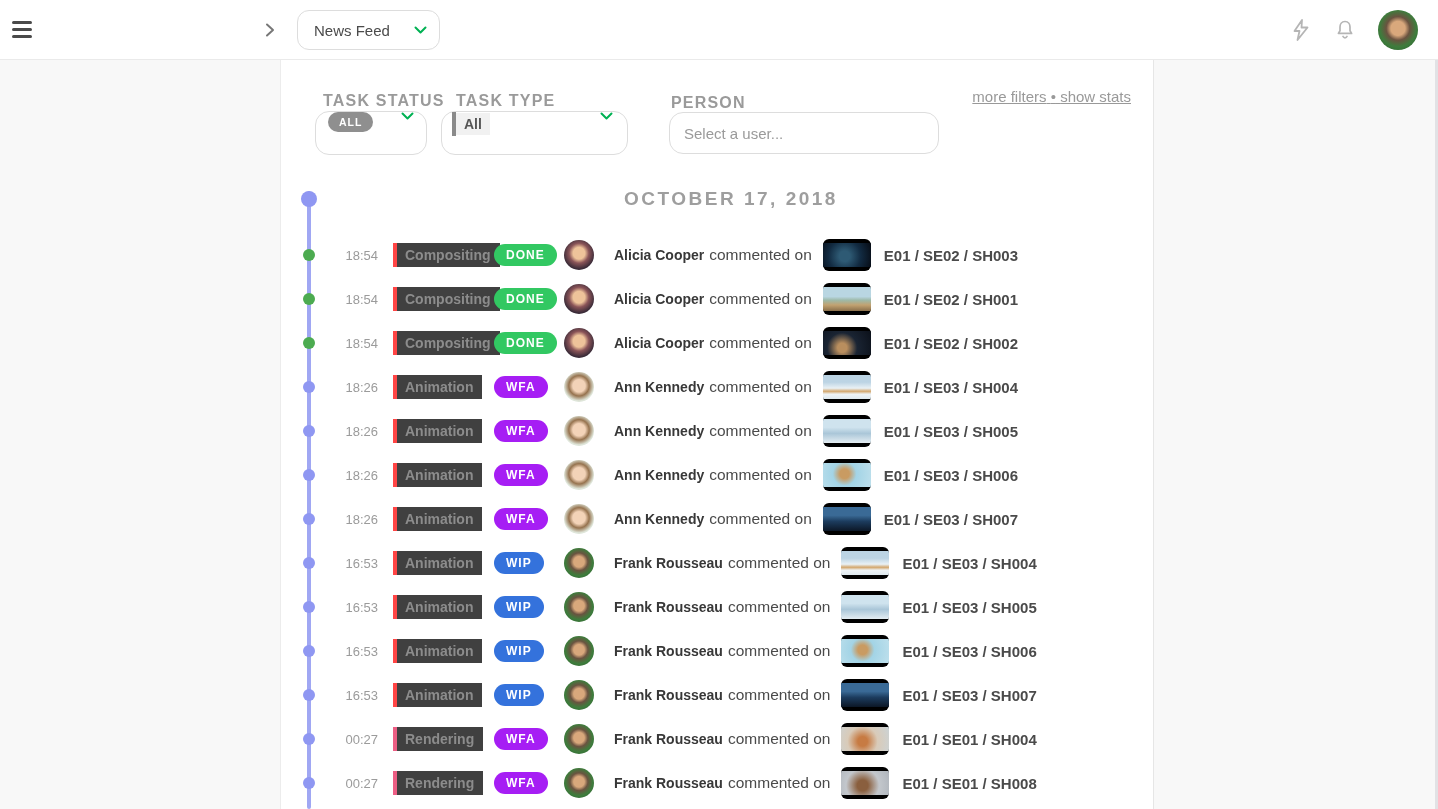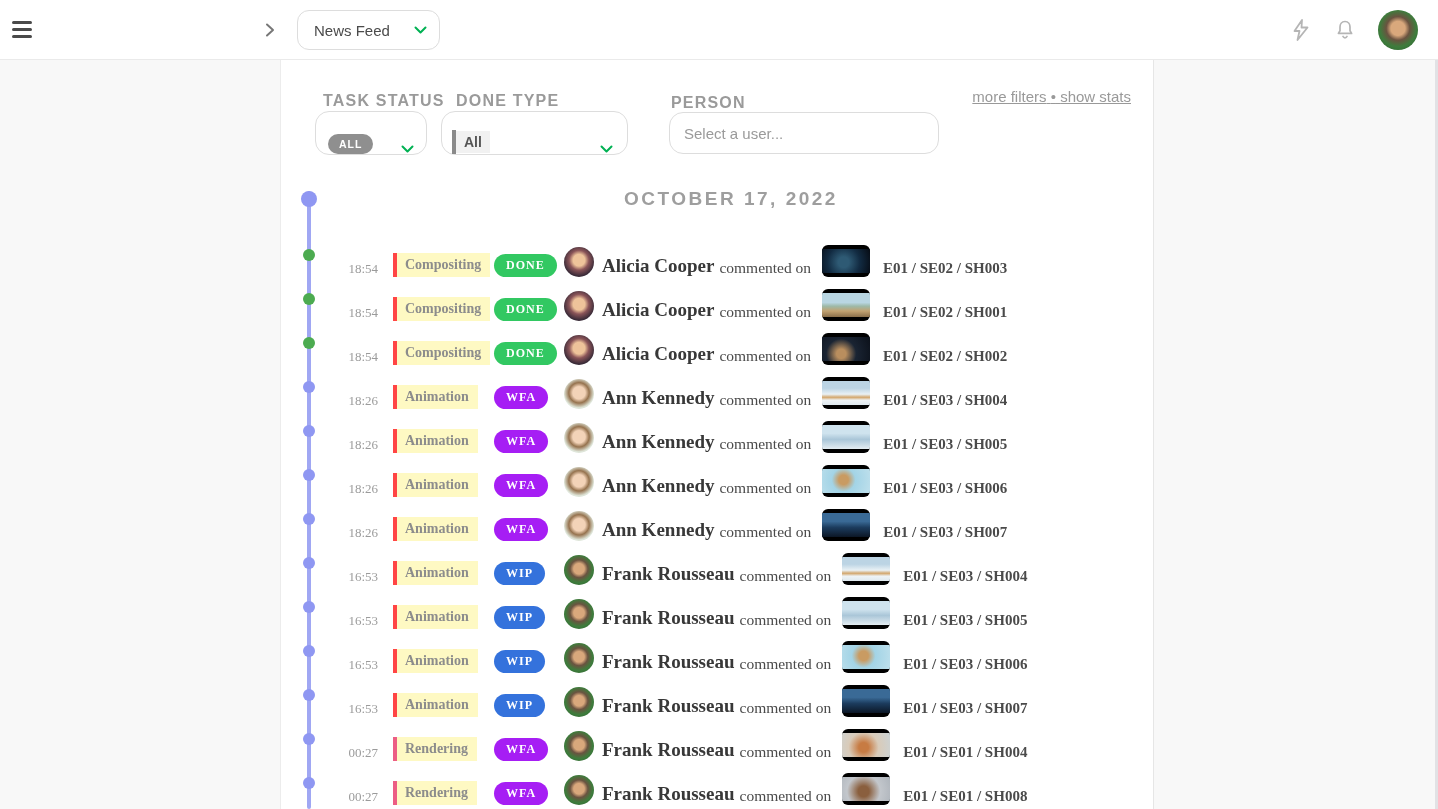--- a/index.html
+++ b/index.html
@@ -36,21 +36,21 @@
 
   
   .panel { position:absolute; left:280px; top:60px; width:874px; bottom:0; background:#fff;
            border-left:1px solid #ececec; border-right:1px solid #e6e6e6; }
   .scroll-strip { position:absolute; right:0; top:60px; bottom:0; width:3px; background:#e2e2e5; }
 
   
   .filter-label { position:absolute; font-size:16px; font-weight:bold; letter-spacing:1.2px; color:#9a9a9a; top:32px; }
   .lbl-status { left:42px; } .lbl-type { left:175px; } .lbl-person { left:390px; top:34px; }
   .dropdown { position:absolute; top:51px; height:44px; border:1px solid #ddd; border-radius:14px;
-              background:#fff; display:flex; align-items:flex-end; cursor:pointer; }
+              background:#fff; display:flex; align-items:flex-start; cursor:pointer; }
   .dd-status { left:34px; width:112px; padding:0 12px; }
   .dd-type { left:160px; width:187px; padding:0 14px 0 10px; }
   .dd-spacer { flex:1; }
   .all-pill { background:#8f8f8f; color:#fff; font-size:10.5px; font-weight:bold; letter-spacing:1px;
               border-radius:10px; padding:4px 11px; }
   .type-all { display:flex; align-items:center; }
   .type-all-bar { width:4px; height:24px; background:#8a8a8a; }
   .type-all-txt { background:#f1f1f1; color:#555; font-weight:bold; font-size:14px; padding:3px 8px; }
   .person-input { position:absolute; left:388px; top:52px; width:270px; height:42px;
                   border:1px solid #ddd; border-radius:14px; padding:0 14px; font-size:15px;
@@ -60,31 +60,31 @@
   .filter-links a { color:#999; text-decoration:none; cursor:pointer; }
 
   
   .timeline-line { position:absolute; left:26px; top:131px; bottom:0; width:4px;
                    border-radius:2px; }
   .big-dot { position:absolute; left:20px; top:131px; width:16px; height:16px; border-radius:50%; }
   .date-header { position:absolute; left:40px; right:12px; top:128px; text-align:center;
                  font-size:19px; font-weight:bold; letter-spacing:2.5px; color:#9e9e9e; }
 
   .rows { position:absolute; left:0; right:0; top:173px; }
-  .row { display:flex; align-items:flex-end; height:44px; position:relative; padding-left:37px;font-family:Liberation Serif, serif; }
+  .row { display:flex; align-items:center; height:44px; position:relative; padding-left:37px; }
   .row .dot { position:absolute; left:22px; top:16px; width:12px; height:12px; border-radius:50%; }
   .t-time { width:60px; text-align:right; font-size:13px; color:#9b9b9b; }
   .chip-col { width:101px; margin-left:15px; }
-  .type-chip { display:inline-block; background:#fef9c3; color:#8c8c8c; font-weight:bold; font-size:14px;
+  .type-chip { display:inline-block; background:#404040; color:#8c8c8c; font-weight:bold; font-size:14px;
                padding:4px 9px 4px 8px; border-left:4px solid #ff4545; cursor:pointer; }
   .badge-col { width:70px; }
   .status-badge { display:inline-block; color:#fff; font-size:12px; font-weight:bold; letter-spacing:1px;
                   border-radius:12px; padding:4px 12px; cursor:pointer; }
   .row-avatar { width:30px; height:30px; border-radius:50%; margin-right:8px; flex:none; cursor:pointer; }
-  .t-name { font-size:19px; font-weight:bold; color:#383838; margin-right:5px; cursor:pointer; white-space:nowrap; }
+  .t-name { font-size:14px; font-weight:bold; color:#383838; margin-right:5px; cursor:pointer; white-space:nowrap;margin-left:12px; }
   .t-action { font-size:15.5px; color:#4a4a4a; margin-right:11px; white-space:nowrap; }
   .thumb { width:48px; height:32px; border-radius:6px; background:#000; position:relative;
            margin-right:13px; flex:none; cursor:pointer; overflow:hidden; }
   .thumb::before { content:""; position:absolute; left:0; right:0; top:4px; bottom:4px; }
   .t-shot { font-size:15px; font-weight:bold; color:#4a4a4a; cursor:pointer; white-space:nowrap; }
 
   
   .av-alicia { background:radial-gradient(circle at 50% 44%, #eec39a 0 26%, #8a5458 44%, #3a2b38 70%, #241c28 100%); }
   .av-ann    { background:radial-gradient(circle at 50% 46%, #f3d3b8 0 28%, #96734f 46%, #dfe6da 68%, #cfdacc 100%); }
   .av-frank  { background:radial-gradient(circle at 50% 46%, #d9a87c 0 24%, #6a5340 40%, #3e7c3c 62%, #2c5e2e 100%); }
@@ -151,21 +151,21 @@
     <div class="dropdown dd-status">
       <span class="all-pill">ALL</span>
       <span class="dd-spacer"></span>
       <span>
         <svg width="13" height="9" viewBox="0 0 13 9">
             <polyline points="1.5,1.5 6.5,6.5 11.5,1.5" fill="none" stroke="#00b153" stroke-width="2" stroke-linecap="round" stroke-linejoin="round"></polyline>
           </svg>
       </span>
     </div>
 
-    <span class="filter-label lbl-type">DONE TYPE</span>
+    <span class="filter-label lbl-type">TASK TYPE</span>
     <div class="dropdown dd-type">
       <span class="type-all">
         <span class="type-all-bar"></span>
         <span class="type-all-txt">All</span>
       </span>
       <span class="dd-spacer"></span>
       <span>
         <svg width="13" height="9" viewBox="0 0 13 9">
             <polyline points="1.5,1.5 6.5,6.5 11.5,1.5" fill="none" stroke="#00b153" stroke-width="2" stroke-linecap="round" stroke-linejoin="round"></polyline>
           </svg>
@@ -176,21 +176,21 @@
     <input class="person-input" type="text" placeholder="Select a user..." style="">
 
     <span class="filter-links">
       <a>more filters</a>
       <span>•</span>
       <a>show stats</a>
     </span>
 
     <div class="timeline-line" style="background: rgb(160, 167, 243);"></div>
     <div class="big-dot" style="background: rgb(143, 151, 242);"></div>
-    <div class="date-header">OCTOBER 17, 2022</div>
+    <div class="date-header">OCTOBER 17, 2018</div>
 
     <div class="rows">
 
         <div class="row">
           <span class="dot" style="background: rgb(76, 171, 80);"></span>
           <span class="t-time">18:54</span>
           <span class="chip-col">
             <span class="type-chip" style="border-left-color: rgb(255, 69, 69);">Compositing</span>
           </span>
           <span class="badge-col">

